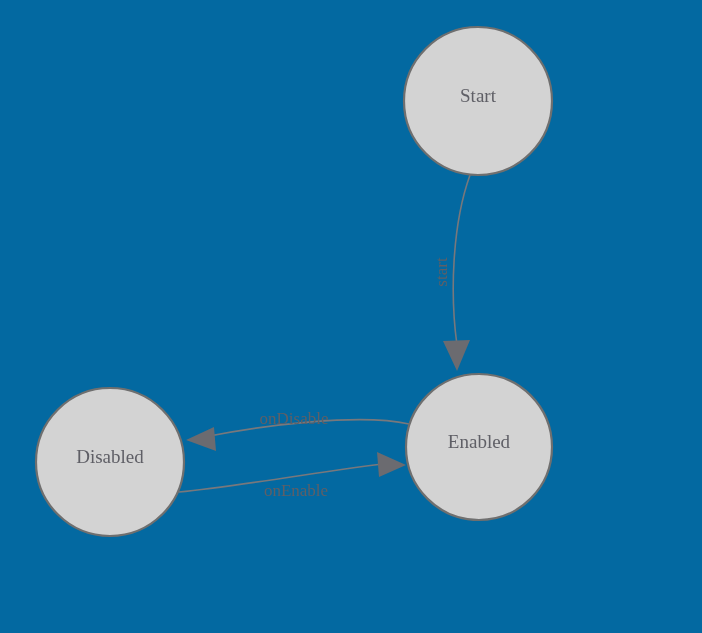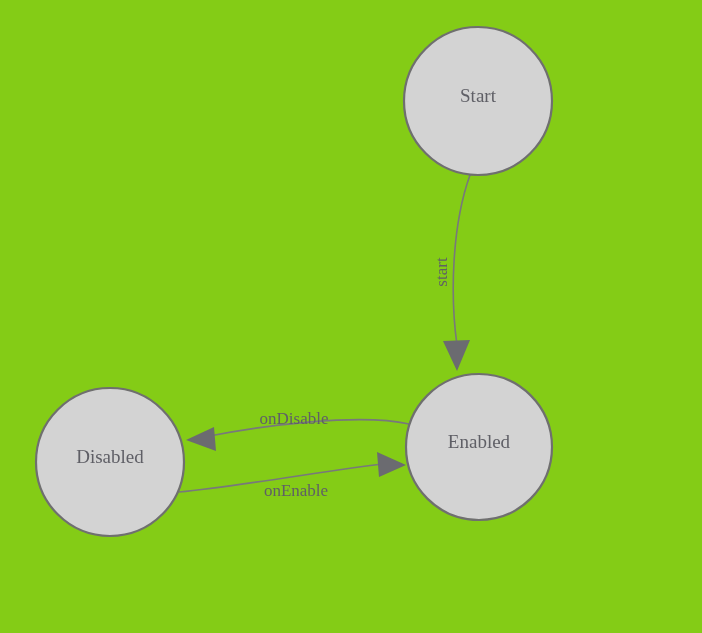--- a/index.html
+++ b/index.html
@@ -4,21 +4,21 @@
 <style>
   html, body {
     margin: 0;
     padding: 0;
     background: #ffffff;
   }
   #canvas {
     position: relative;
     width: 702px;
     height: 633px;
-    background: #84cc16;
+    background: #0369a1;
     overflow: hidden;
     font-family: "Liberation Serif", "DejaVu Serif", serif;
   }
   #diagram-svg {
     position: absolute;
     left: 0;
     top: 0;
     width: 702px;
     height: 633px;
   }

